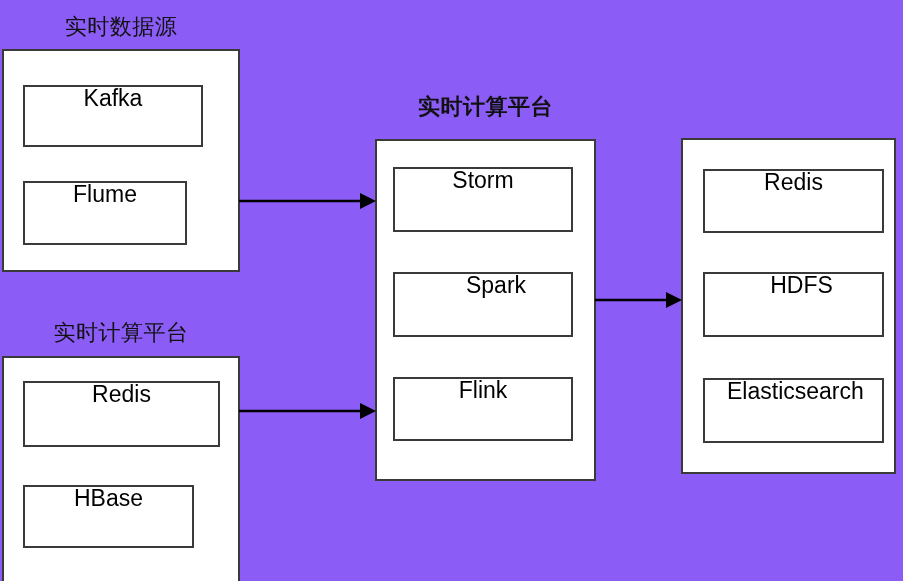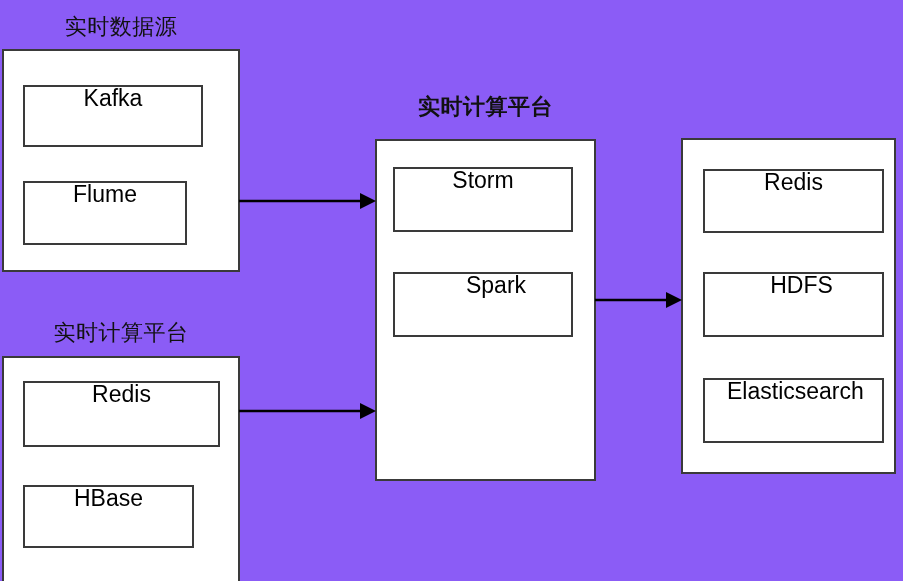--- a/index.html
+++ b/index.html
@@ -110,20 +110,23 @@
   </div>
 
   <div class="node-box" style="left:393px; top:167px; width:180px; height:65px;">
     <span class="node-label">Storm</span>
   </div>
 
   <div class="node-box" style="left:393px; top:272px; width:180px; height:65px;padding-left:26px;">
     <span class="node-label">Spark</span>
   </div>
 
+  <div class="node-box" style="left:393px; top:377px; width:180px; height:64px;">
+    <span class="node-label">Flink</span>
+  </div>
 
 
   <div class="group-box" style="left:681px; top:138px; width:215px; height:336px;">
   </div>
 
   <div class="node-box" style="left:703px; top:169px; width:181px; height:64px;">
     <span class="node-label">Redis</span>
   </div>
 
   <div class="node-box" style="left:703px; top:272px; width:181px; height:65px;padding-left:16px;">

